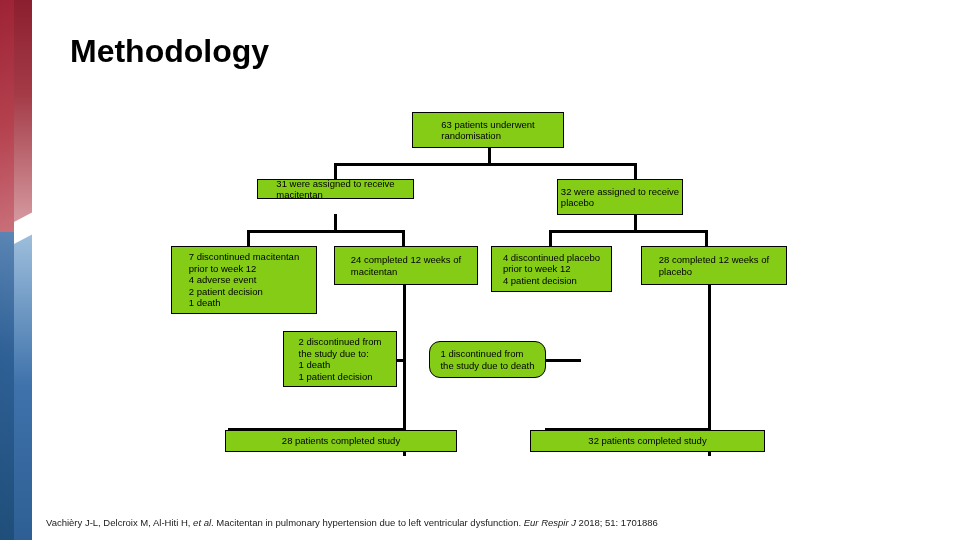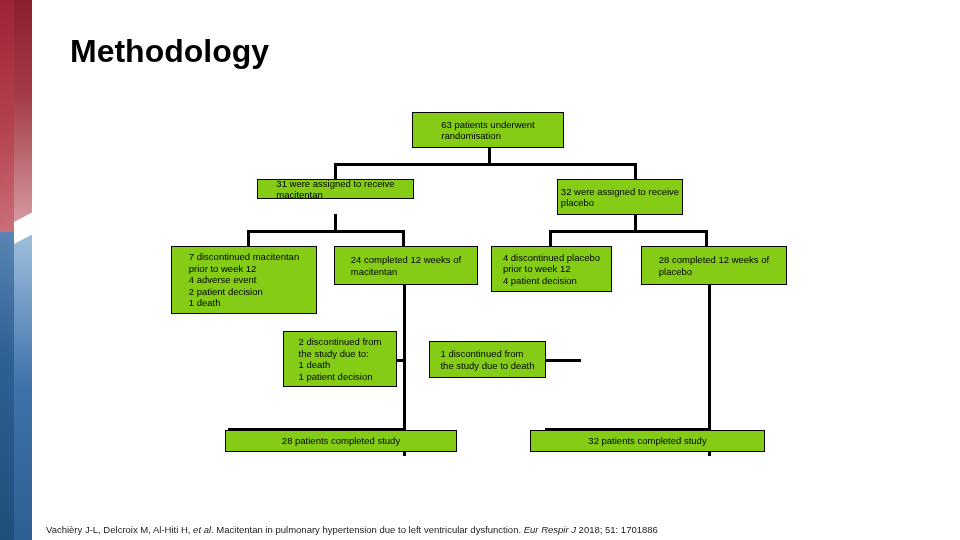--- a/index.html
+++ b/index.html
@@ -86,21 +86,20 @@
   }
 
   
   .citation {
     position: absolute;
     left: 46px;
     top: 516px;
     font-size: 9.5px;
     color: #1a1a1a;
     line-height: 13px;
-    margin-top: 7px;
   }
   .citation i { font-style: italic; }
 </style>
 </head>
 <body>
 
 <div id="page">
 
   <div class="ribbon-red"></div>
   <div class="ribbon-red2"></div>
@@ -158,21 +157,21 @@
 4 patient decision</div>
 
   <div class="box" style="left:641px; top:246px; width:146px; height:39px;">28 completed 12 weeks of
 placebo</div>
 
   <div class="box" style="left:263px; top:331px; width:114px; height:56px;margin-left:20px;">2 discontinued from
 the study due to:
 1 death
 1 patient decision</div>
 
-  <div class="box" style="left:429px; top:341px; width:117px; height:37px;">1 discontinued from
+  <div class="box" style="left:429px; top:341px; width:117px; height:37px;border-radius:11px;">1 discontinued from
 the study due to death</div>
 
   <div class="box" style="left:225px; top:430px; width:232px; height:22px;">28 patients completed study</div>
 
   <div class="box" style="left:530px; top:430px; width:235px; height:22px;">32 patients completed study</div>
 
   <div class="citation"><span>Vachièry J-L, Delcroix M, Al-Hiti H, </span><i>et al</i><span>. Macitentan in pulmonary hypertension due to left ventricular dysfunction. </span><i>Eur Respir J</i><span> 2018; 51: 1701886</span></div>
 
 </div>
 

